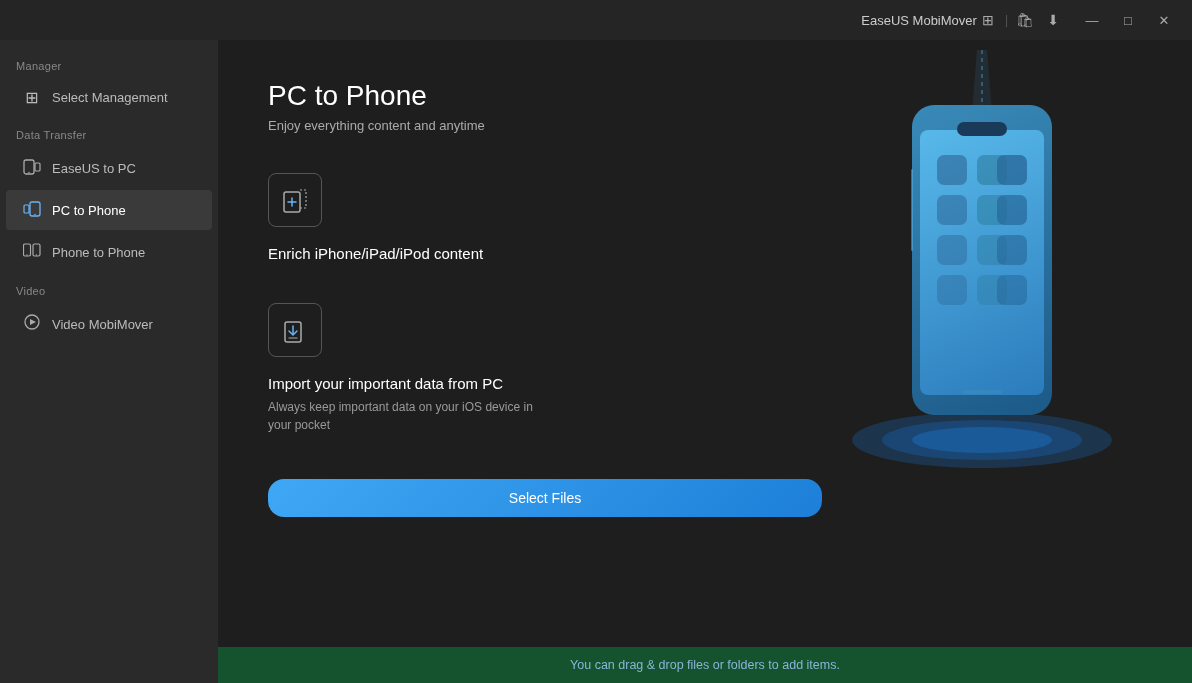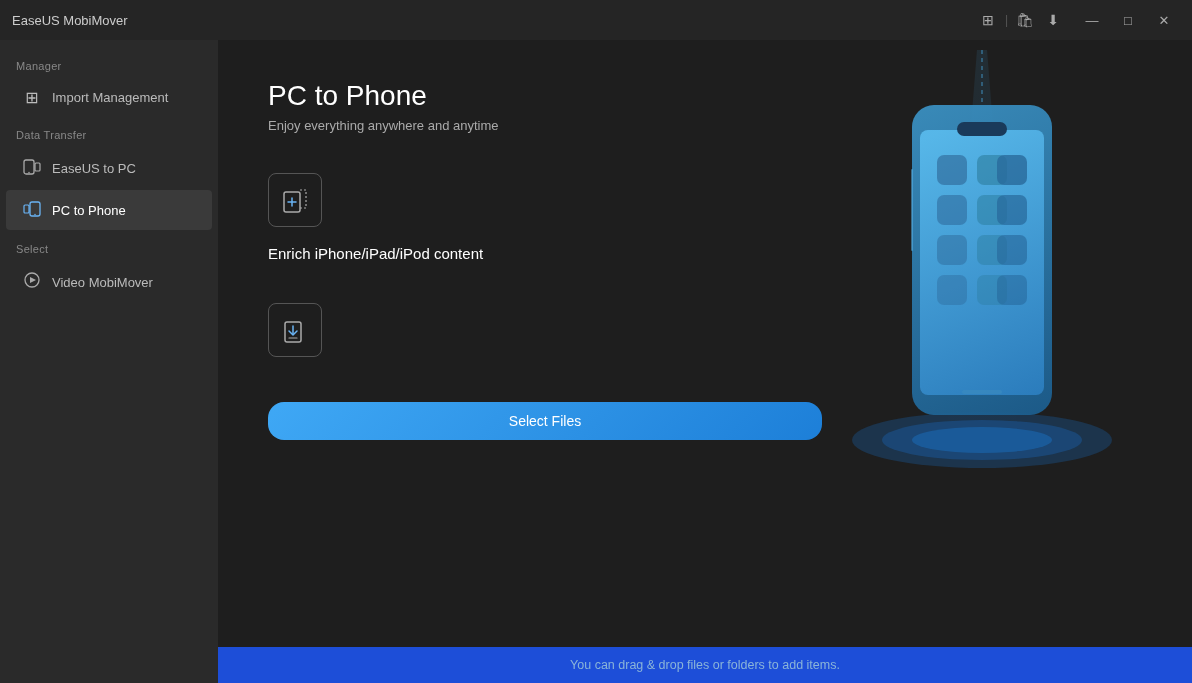--- a/index.html
+++ b/index.html
@@ -13,21 +13,21 @@
       display: flex;
       flex-direction: column;
     }
 
     
     .title-bar {
       height: 40px;
       background: #252525;
       display: flex;
       align-items: center;
-      justify-content: space-between;
+      justify-content: flex-end;
       padding: 18px 12px;
       flex-shrink: 0;
     }
     .title-bar-left {
       display: flex;
       align-items: center;
       gap: 8px;
     }
     .app-title {
       color: #ccc;
@@ -203,21 +203,21 @@
       display: flex;
       align-items: center;
       justify-content: center;
       position: relative;
       margin-top: -30px;
     }
 
     
     .drag-drop-bar {
       height: 36px;
-      background: #1d4ed8;
+      background: #14532d;
       display: flex;
       align-items: center;
       justify-content: center;
       color: #8ab4d8;
       font-size: 12.5px;
       flex-shrink: 0;
     }
   </style>
 </head>
 <body>
@@ -239,21 +239,21 @@
   </div>
 </div>
 
 <div class="main-layout">
 
   <div class="sidebar">
 
     <div class="sidebar-section-label">Manager</div>
     <div class="sidebar-item">
       <span class="sidebar-icon">⊞</span>
-      <span>Import Management</span>
+      <span>Select Management</span>
     </div>
 
     <div class="sidebar-section-label">Data Transfer</div>
     <div class="sidebar-item">
       <span class="sidebar-icon">
         <svg width="18" height="18" viewBox="0 0 18 18" fill="none">
           <rect x="1" y="3" width="10" height="14" rx="2" stroke="#aaa" stroke-width="1.3" fill="none"></rect>
           <line x1="6" y1="15.5" x2="6" y2="15.5" stroke="#aaa" stroke-width="1.5" stroke-linecap="round"></line>
           <rect x="12" y="6" width="5" height="8" rx="1" stroke="#aaa" stroke-width="1.2" fill="none"></rect>
         </svg>
@@ -263,40 +263,51 @@
     <div class="sidebar-item active">
       <span class="sidebar-icon">
         <svg width="18" height="18" viewBox="0 0 18 18" fill="none">
           <rect x="7" y="3" width="10" height="14" rx="2" stroke="#6ab4f5" stroke-width="1.3" fill="none"></rect>
           <line x1="12" y1="15.5" x2="12" y2="15.5" stroke="#6ab4f5" stroke-width="1.5" stroke-linecap="round"></line>
           <rect x="1" y="6" width="5" height="8" rx="1" stroke="#6ab4f5" stroke-width="1.2" fill="none"></rect>
         </svg>
       </span>
       <span>PC to Phone</span>
     </div>
-
-    <div class="sidebar-section-label">Select</div>
+    <div class="sidebar-item">
+      <span class="sidebar-icon">
+        <svg width="18" height="18" viewBox="0 0 18 18" fill="none">
+          <rect x="0.5" y="3" width="7" height="12" rx="1.5" stroke="#aaa" stroke-width="1.2" fill="none"></rect>
+          <rect x="10" y="3" width="7" height="12" rx="1.5" stroke="#aaa" stroke-width="1.2" fill="none"></rect>
+          <line x1="4" y1="14" x2="4" y2="14" stroke="#aaa" stroke-width="1.3" stroke-linecap="round"></line>
+          <line x1="13.5" y1="14" x2="13.5" y2="14" stroke="#aaa" stroke-width="1.3" stroke-linecap="round"></line>
+        </svg>
+      </span>
+      <span>Phone to Phone</span>
+    </div>
+
+    <div class="sidebar-section-label">Video</div>
     <div class="sidebar-item">
       <span class="sidebar-icon">
         <svg width="18" height="18" viewBox="0 0 18 18" fill="none">
           <circle cx="9" cy="9" r="7" stroke="#aaa" stroke-width="1.3" fill="none"></circle>
           <polygon points="7,6 13,9 7,12" fill="#aaa"></polygon>
         </svg>
       </span>
       <span>Video MobiMover</span>
     </div>
 
   </div>
 
   <div class="content">
     <div class="content-inner">
 
       <div class="content-left">
         <h1 class="page-title">PC to Phone</h1>
-        <p class="page-subtitle">Enjoy everything anywhere and anytime</p>
+        <p class="page-subtitle">Enjoy everything content and anytime</p>
 
         <div class="feature-card">
           <div class="feature-icon-box">
             <svg width="28" height="28" viewBox="0 0 28 28" fill="none">
               <rect x="3" y="6" width="16" height="20" rx="2" stroke="#aaa" stroke-width="1.5" fill="none"></rect>
               <line x1="11" y1="12" x2="11" y2="20" stroke="#6ab4f5" stroke-width="1.5" stroke-linecap="round"></line>
               <line x1="7" y1="16" x2="15" y2="16" stroke="#6ab4f5" stroke-width="1.5" stroke-linecap="round"></line>
               <path d="M19 4 L25 4 L25 22 L19 22" stroke="#aaa" stroke-width="1.2" fill="none" stroke-dasharray="2,2"></path>
             </svg>
           </div>
@@ -306,20 +317,24 @@
         </div>
 
         <div class="feature-card">
           <div class="feature-icon-box">
             <svg width="28" height="28" viewBox="0 0 28 28" fill="none">
               <rect x="4" y="6" width="16" height="20" rx="2" stroke="#aaa" stroke-width="1.5" fill="none"></rect>
               <line x1="12" y1="10" x2="12" y2="18" stroke="#6ab4f5" stroke-width="1.5" stroke-linecap="round"></line>
               <polyline points="8,15 12,19 16,15" stroke="#6ab4f5" stroke-width="1.5" fill="none" stroke-linecap="round" stroke-linejoin="round"></polyline>
               <line x1="8" y1="22" x2="16" y2="22" stroke="#aaa" stroke-width="1.2" stroke-linecap="round"></line>
             </svg>
+          </div>
+          <div class="feature-text">
+            <div class="feature-title">Import your important data from PC</div>
+            <div class="feature-desc">Always keep important data on your iOS device in your pocket</div>
           </div>
         </div>
 
         <button class="select-files-btn">Select Files</button>
       </div>
 
       <div class="content-right">
         <svg width="300" height="440" viewBox="0 0 300 440" fill="none" xmlns="http://www.w3.org/2000/svg">
 
           <ellipse cx="150" cy="390" rx="130" ry="28" fill="#1a4a7a" opacity="0.5"></ellipse>

